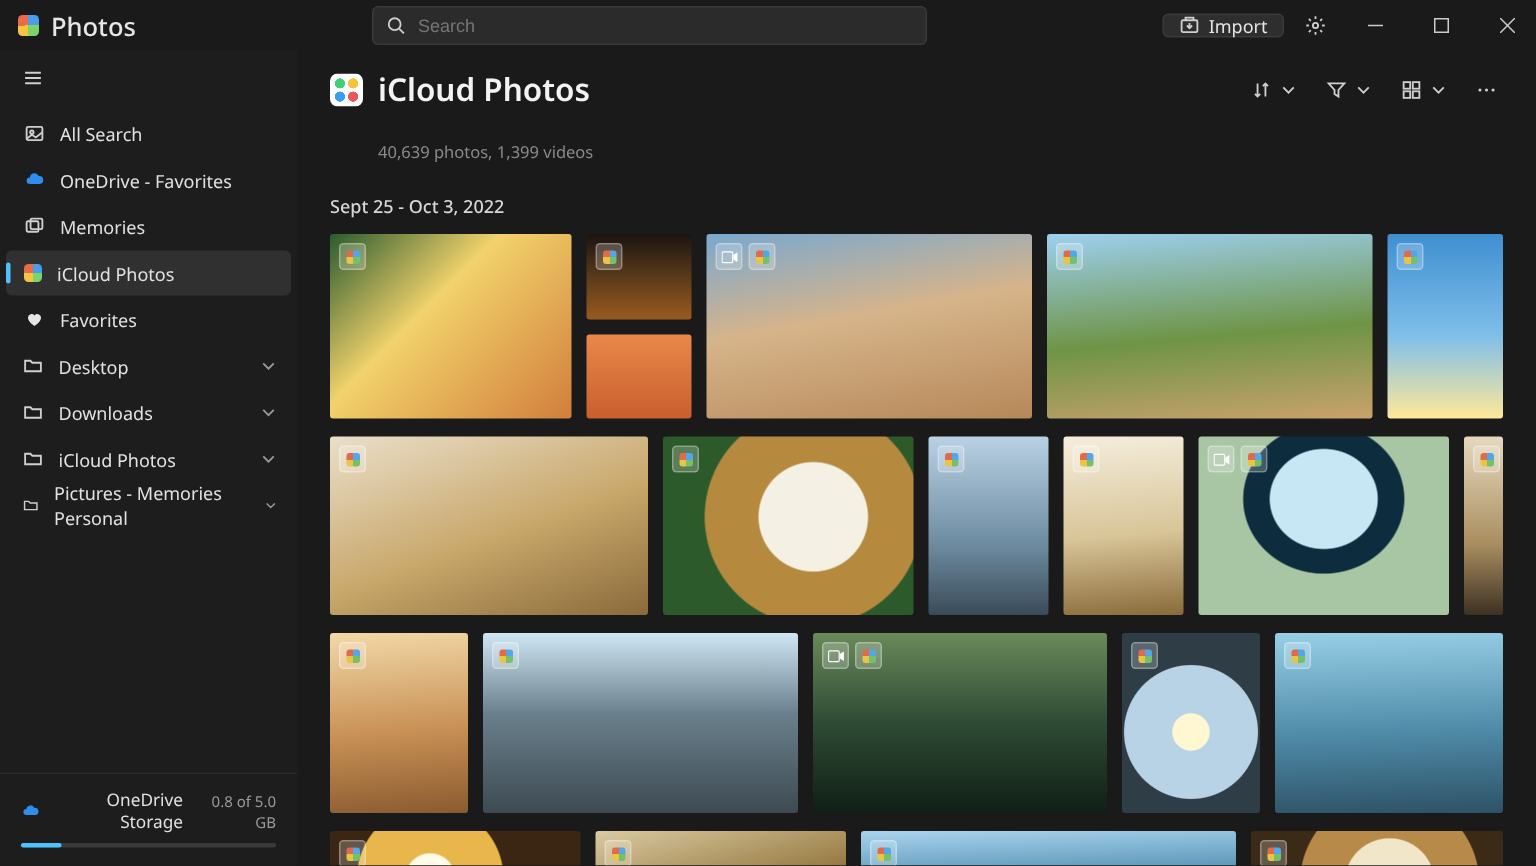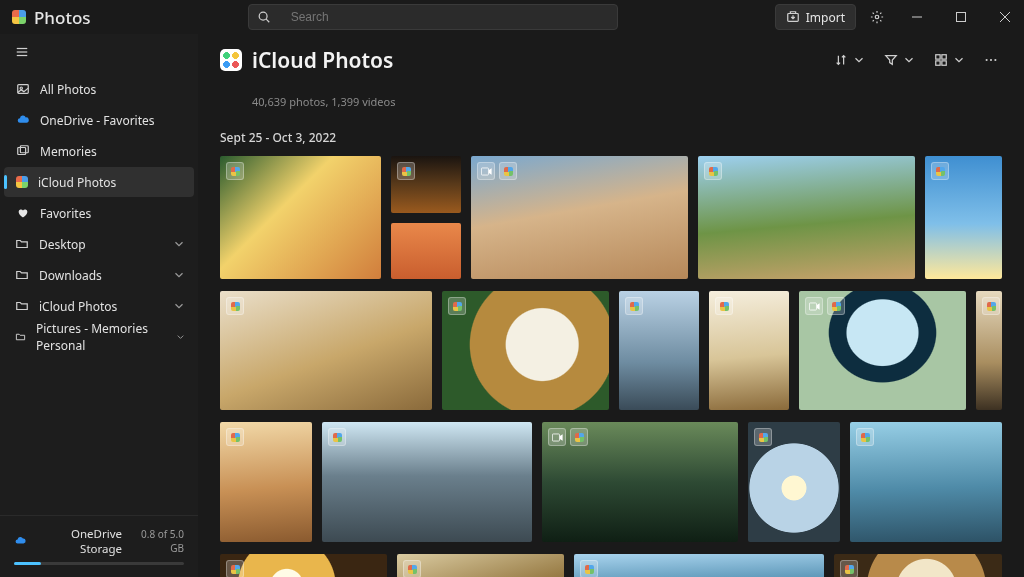--- a/index.html
+++ b/index.html
@@ -18,29 +18,29 @@
   }
   .app-icon {
     width: 14px; height: 14px;
     background: conic-gradient(#4a9de8 0 25%, #7bd36a 0 50%, #f5c542 0 75%, #e96b4a 0 100%);
     border-radius: 3px;
   }
   .app-title { font-size: 17px; color: #e6e6e6; font-weight: 500; }
   .tb-center { flex: 1; display: flex; justify-content: center; }
   .search {
     width: 370px; height: 26px; background: #2b2b2b; border-radius: 4px;
-    border: 1px solid #3a3a3a; display: flex; align-items: center; padding: 0 8px; gap: 20px;
+    border: 1px solid #3a3a3a; display: flex; align-items: center; padding: 0 8px; gap: 8px;
   }
   .search input {
     flex: 1; background: transparent; border: none; outline: none; color: #ccc;
     font-size: 12px;
   }
   .tb-right { display: flex; align-items: center; gap: 6px; }
   .import-btn {
-    height: 26px; padding: 0 10px; display: flex; align-items: center; gap: 6px;
+    height: 16px; padding: 0 10px; display: flex; align-items: center; gap: 6px;
     background: #2e2e2e; border: 1px solid #3a3a3a; border-radius: 4px; font-size: 12px;
     color: #e6e6e6; cursor: pointer;
   }
   .tb-icon-btn {
     width: 30px; height: 26px; display: flex; align-items: center; justify-content: center;
     cursor: pointer; border-radius: 4px;
   }
   .sysbtn { width: 38px; height: 30px; display: flex; align-items: center; justify-content: center; cursor: pointer; }
   
   .main { flex: 1; display: flex; min-height: 0; }
@@ -172,21 +172,21 @@
           <line x1="2" y1="12" x2="14" y2="12"></line>
         </svg>
     </div>
     <div class="nav">
       <div class="nav-item">
         <svg class="icon-generic" viewBox="0 0 16 16">
             <rect x="2" y="3" width="12" height="10" rx="1"></rect>
             <circle cx="6" cy="7" r="1.3"></circle>
             <path d="M2 12l4-3 3 2 5-4"></path>
           </svg>
-        <span>All Photos</span>
+        <span>All Search</span>
       </div>
       <div class="nav-item">
         <svg class="cloud" viewBox="0 0 16 16">
             <path d="M12 11H4.5a2.5 2.5 0 010-5 3.5 3.5 0 016.7-1A2.8 2.8 0 0112 11z"></path>
           </svg>
         <span>OneDrive - Favorites</span>
       </div>
       <div class="nav-item">
         <svg class="icon-generic" viewBox="0 0 16 16">
             <rect x="2" y="4" width="9" height="8" rx="1"></rect>

